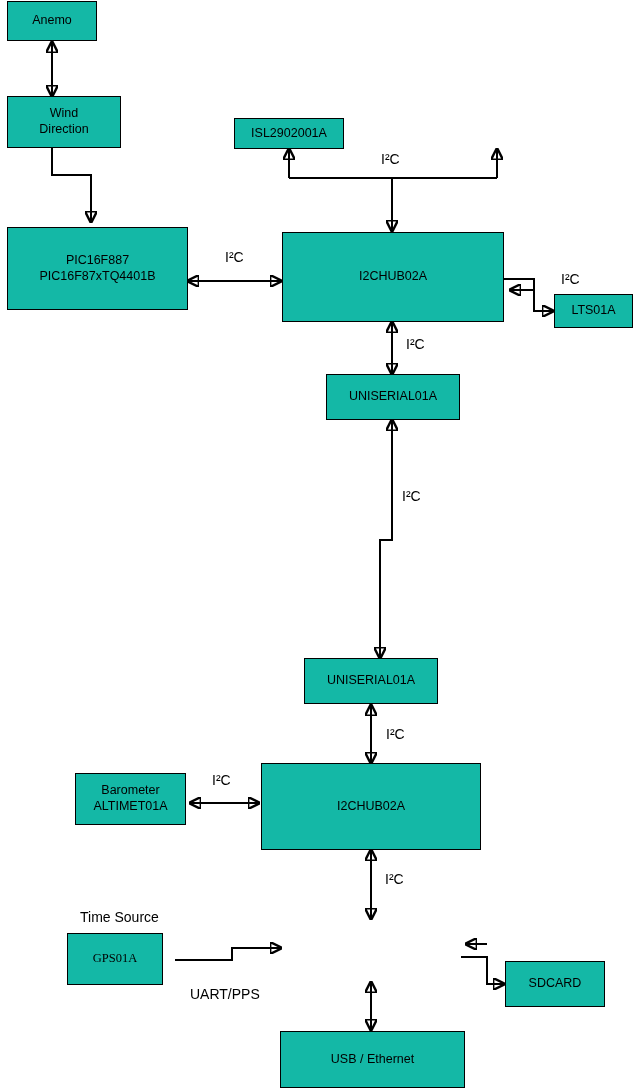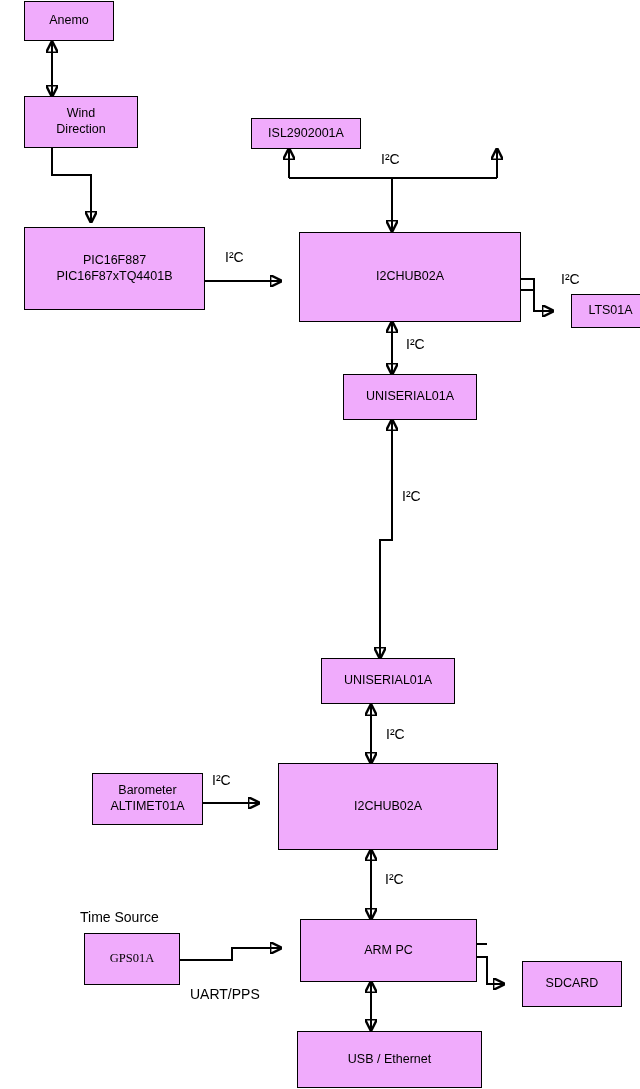--- a/index.html
+++ b/index.html
@@ -12,31 +12,30 @@
     width: 640px;
     height: 1089px;
     background: #ffffff;
     font-family: "Liberation Sans", sans-serif;
     overflow: hidden;
   }
   .node {
     position: absolute;
     box-sizing: border-box;
     border: 1.5px solid #000000;
-    background: #f0abfc;
+    background: #14b8a6;
     display: flex;
     align-items: center;
     justify-content: center;
     text-align: center;
     font-size: 12.5px;
     color: #000000;
     line-height: 1.25;
     white-space: pre-line;
     z-index: 2;
-    margin-left: 17px;
   }
   .label {
     position: absolute;
     font-size: 14px;
     color: #000000;
     white-space: nowrap;
     z-index: 3;
     background: transparent;
   }
   svg.wires {
@@ -116,21 +115,20 @@
 
   <div class="node" style="left:304px; top:658px; width:134px; height:46px;">UNISERIAL01A</div>
 
   <div class="node" style="left:261px; top:763px; width:220px; height:87px;">I2CHUB02A</div>
 
   <div class="node" style="left:75px; top:773px; width:111px; height:52px;">Barometer
 ALTIMET01A</div>
 
   <div class="node" style="left:67px; top:933px; width:96px; height:52px;font-family:Liberation Serif, serif;">GPS01A</div>
 
-  <div class="node" style="left:283px; top:919px; width:177px; height:63px;">ARM PC</div>
 
   <div class="node" style="left:505px; top:961px; width:100px; height:46px;">SDCARD</div>
 
   <div class="node" style="left:280px; top:1031px; width:185px; height:57px;">USB / Ethernet</div>
 
   <div class="label" style="left:381px; top:151px;">I²C</div>
 
   <div class="label" style="left:225px; top:249px;">I²C</div>
 
   <div class="label" style="left:561px; top:271px;">I²C</div>

